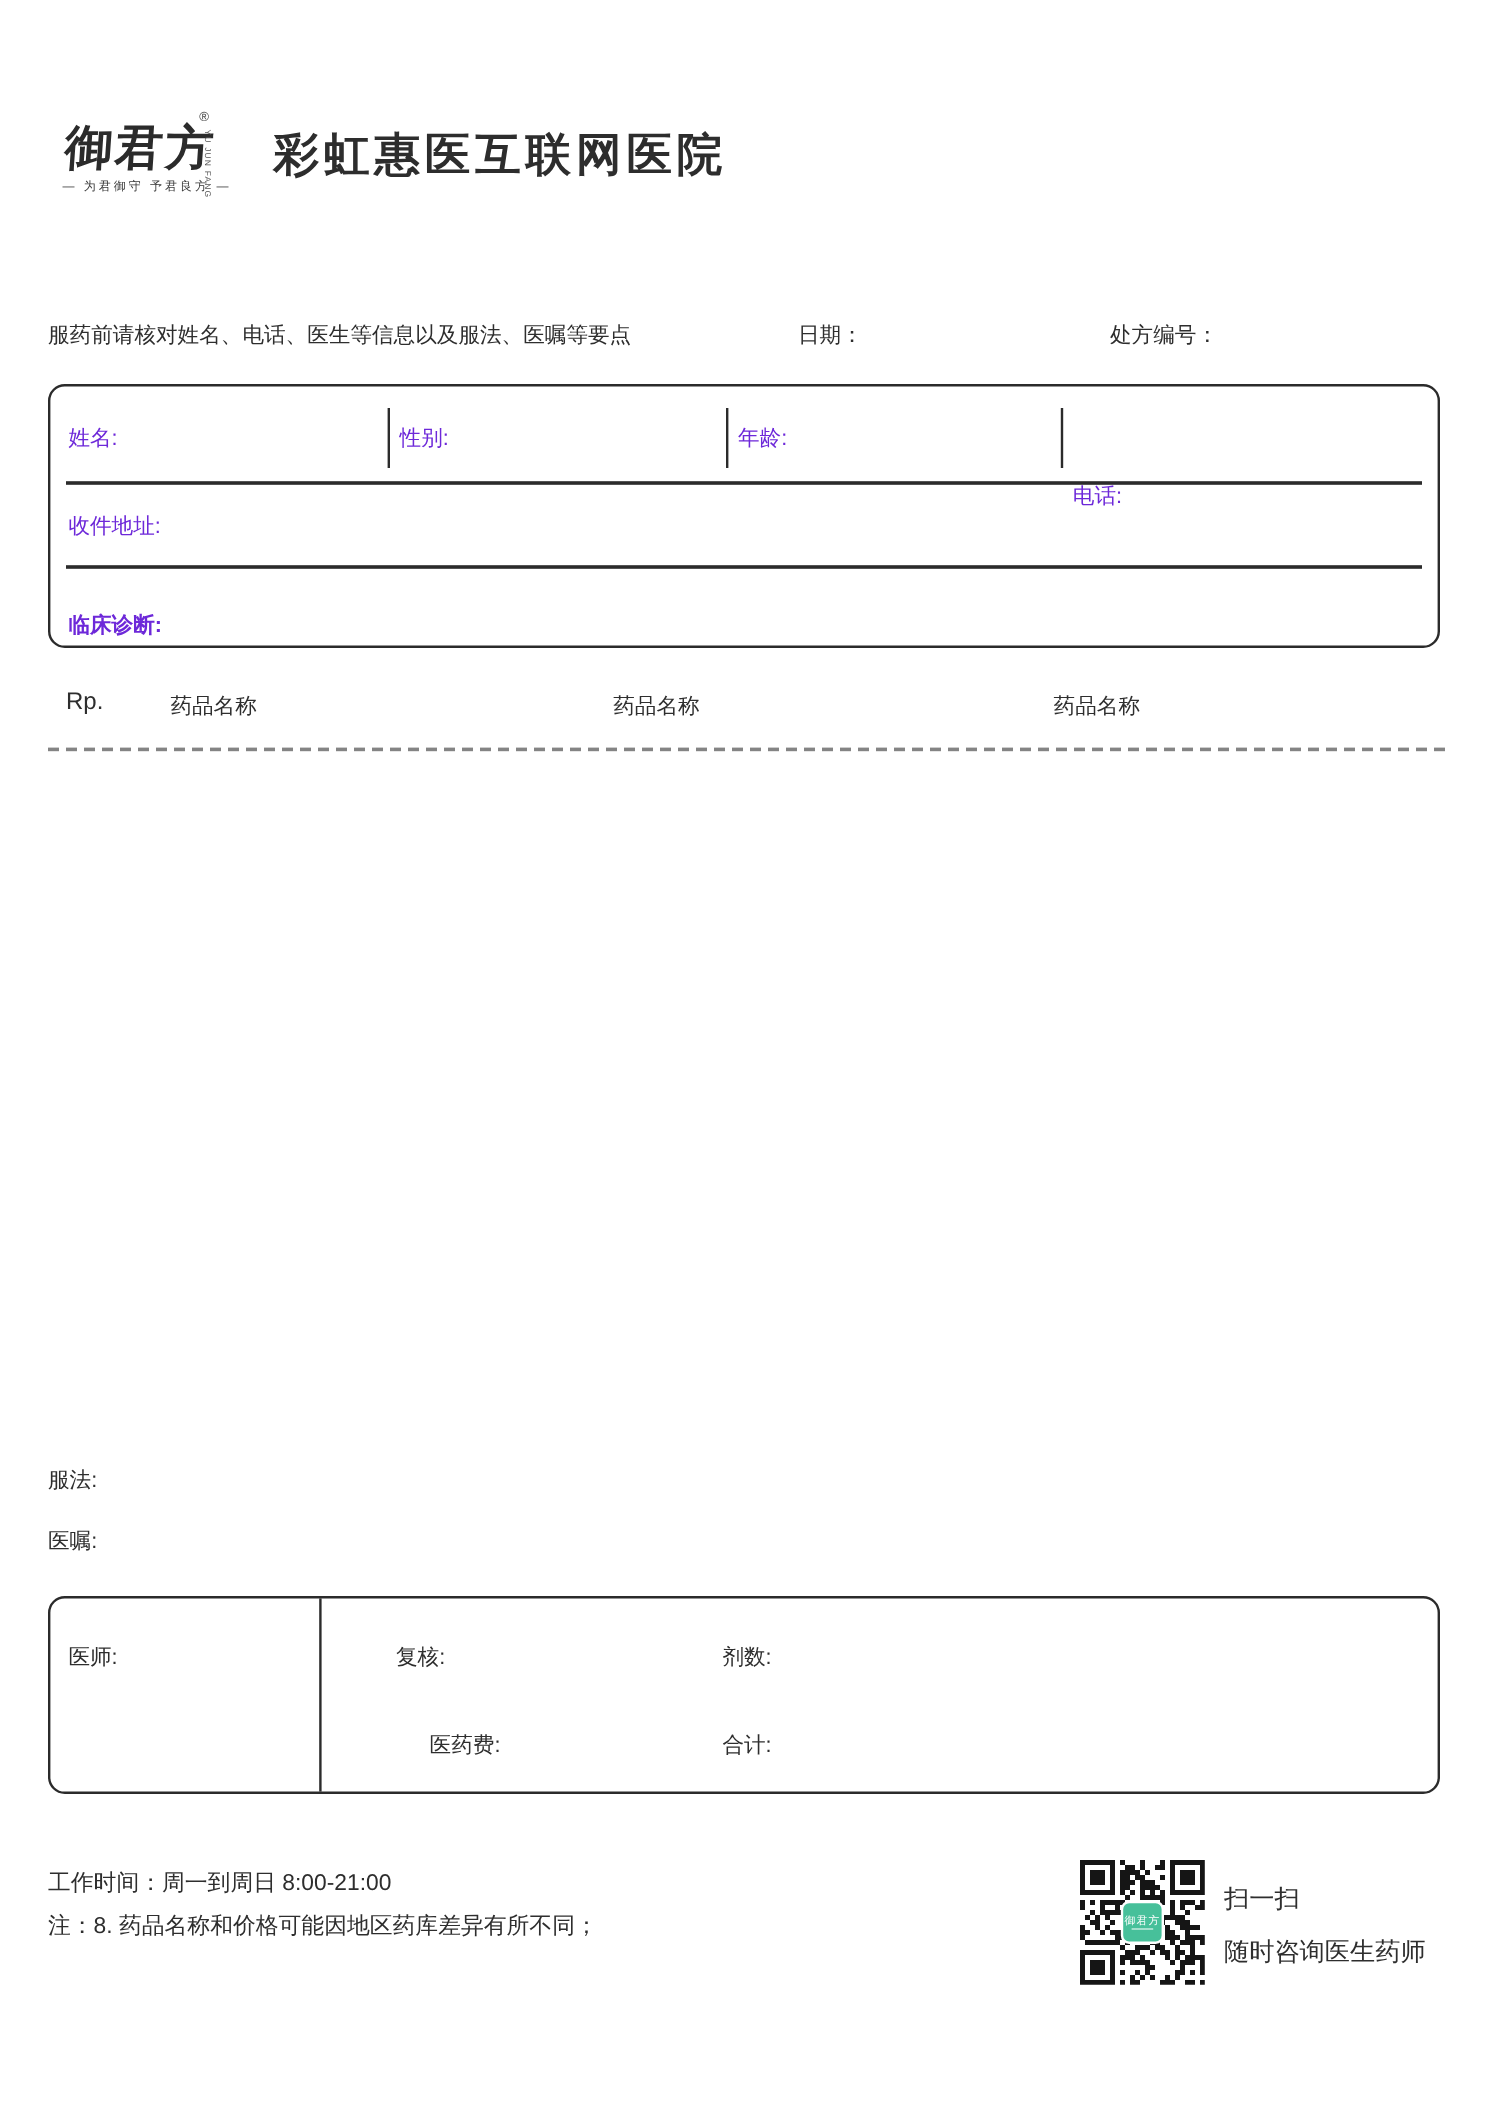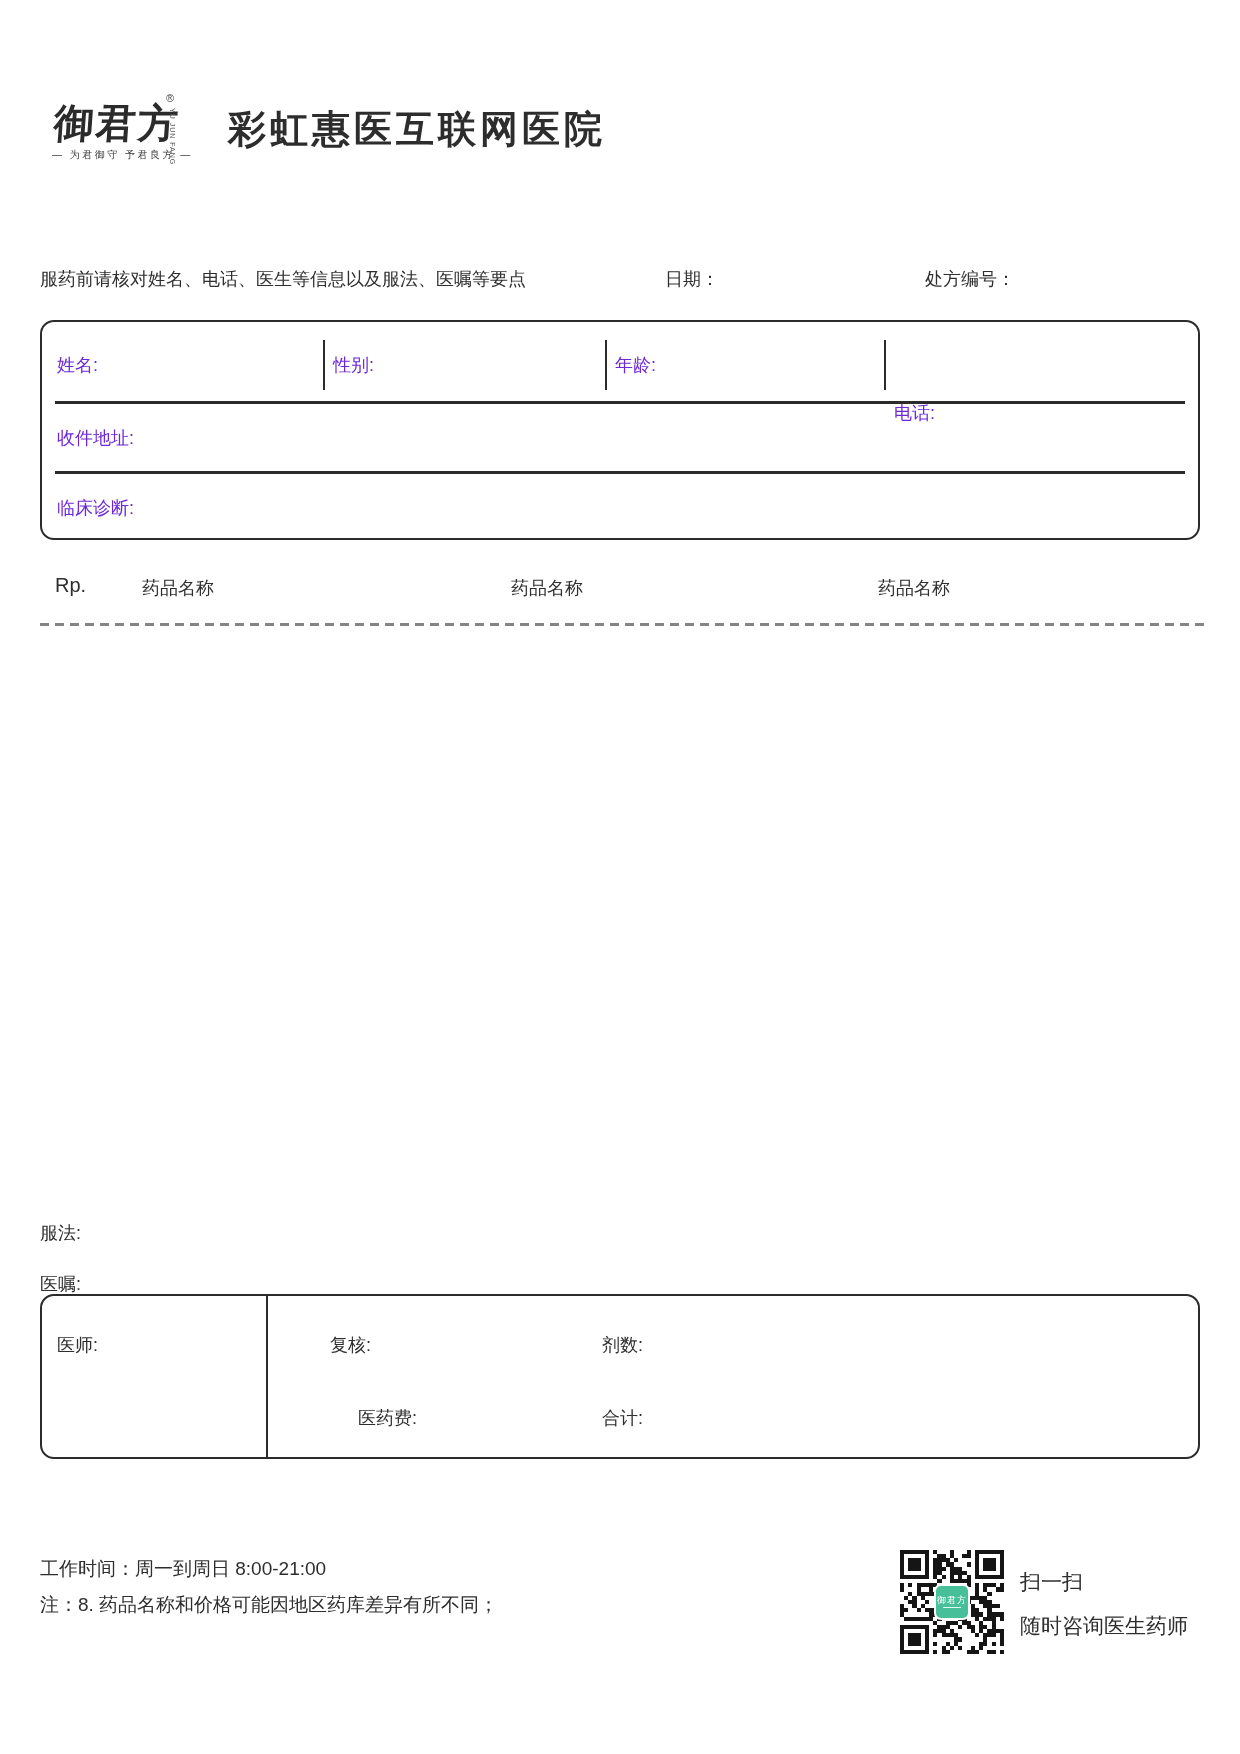--- a/index.html
+++ b/index.html
@@ -42,39 +42,39 @@
   .hline-1 { top:79px; }
   .hline-2 { top:149px; }
   .vsep { position:absolute; top:18px; height:50px; width:2px; background:#2b2b2b; }
   .vsep-1 { left:281px; } .vsep-2 { left:563px; } .vsep-3 { left:842px; }
   .p-label { position:absolute; font-size:18px; color:#6d28d9; }
   .lbl-name    { left:15px;  top:31px; }
   .lbl-gender  { left:291px; top:31px; }
   .lbl-age     { left:573px; top:31px; }
   .lbl-phone   { left:852px; top:31px;margin-top:48px; }
   .lbl-address { left:15px;  top:104px; }
-  .lbl-diag    { left:15px;  top:174px; }
+  .lbl-diag    { left:15px;  top:187px;font-weight:bold; }
 
   
   .rp-label { left:55px; top:574px; font-size:20px; }
   .drug-col-1 { left:142px; top:576px; font-size:18px; }
   .drug-col-2 { left:511px; top:576px; font-size:18px; }
   .drug-col-3 { left:878px; top:576px; font-size:18px; }
   .dashed-line {
     left:40px; top:623px; width:1165px; height:3px;
     background:repeating-linear-gradient(90deg,#848484 0 9px,transparent 9px 15px);
   }
 
   
   .usage-label  { left:40px; top:1221px; font-size:18px; }
   .advice-label { left:40px; top:1272px; font-size:18px; }
 
   
   .sign-box {
-    left:40px; top:1294px; width:1160px; height:165px;
+    left:40px; top:1330px; width:1160px; height:165px;
     border:2.5px solid #2b2b2b; border-radius:14px;
   }
   .sign-divider { position:absolute; left:224px; top:0; bottom:0; width:2px; background:#2b2b2b; }
   .s-label { position:absolute; font-size:18px; }
   .lbl-doctor { left:15px;  top:37px; }
   .lbl-review { left:64px;  top:37px; }
   .lbl-dose   { left:336px; top:37px; }
   .lbl-fee    { left:64px;  top:110px;margin-left:28px; }
   .lbl-total  { left:336px; top:110px; }
   .sign-right { position:absolute; left:224px; top:0; right:0; bottom:0;text-align:right; }

